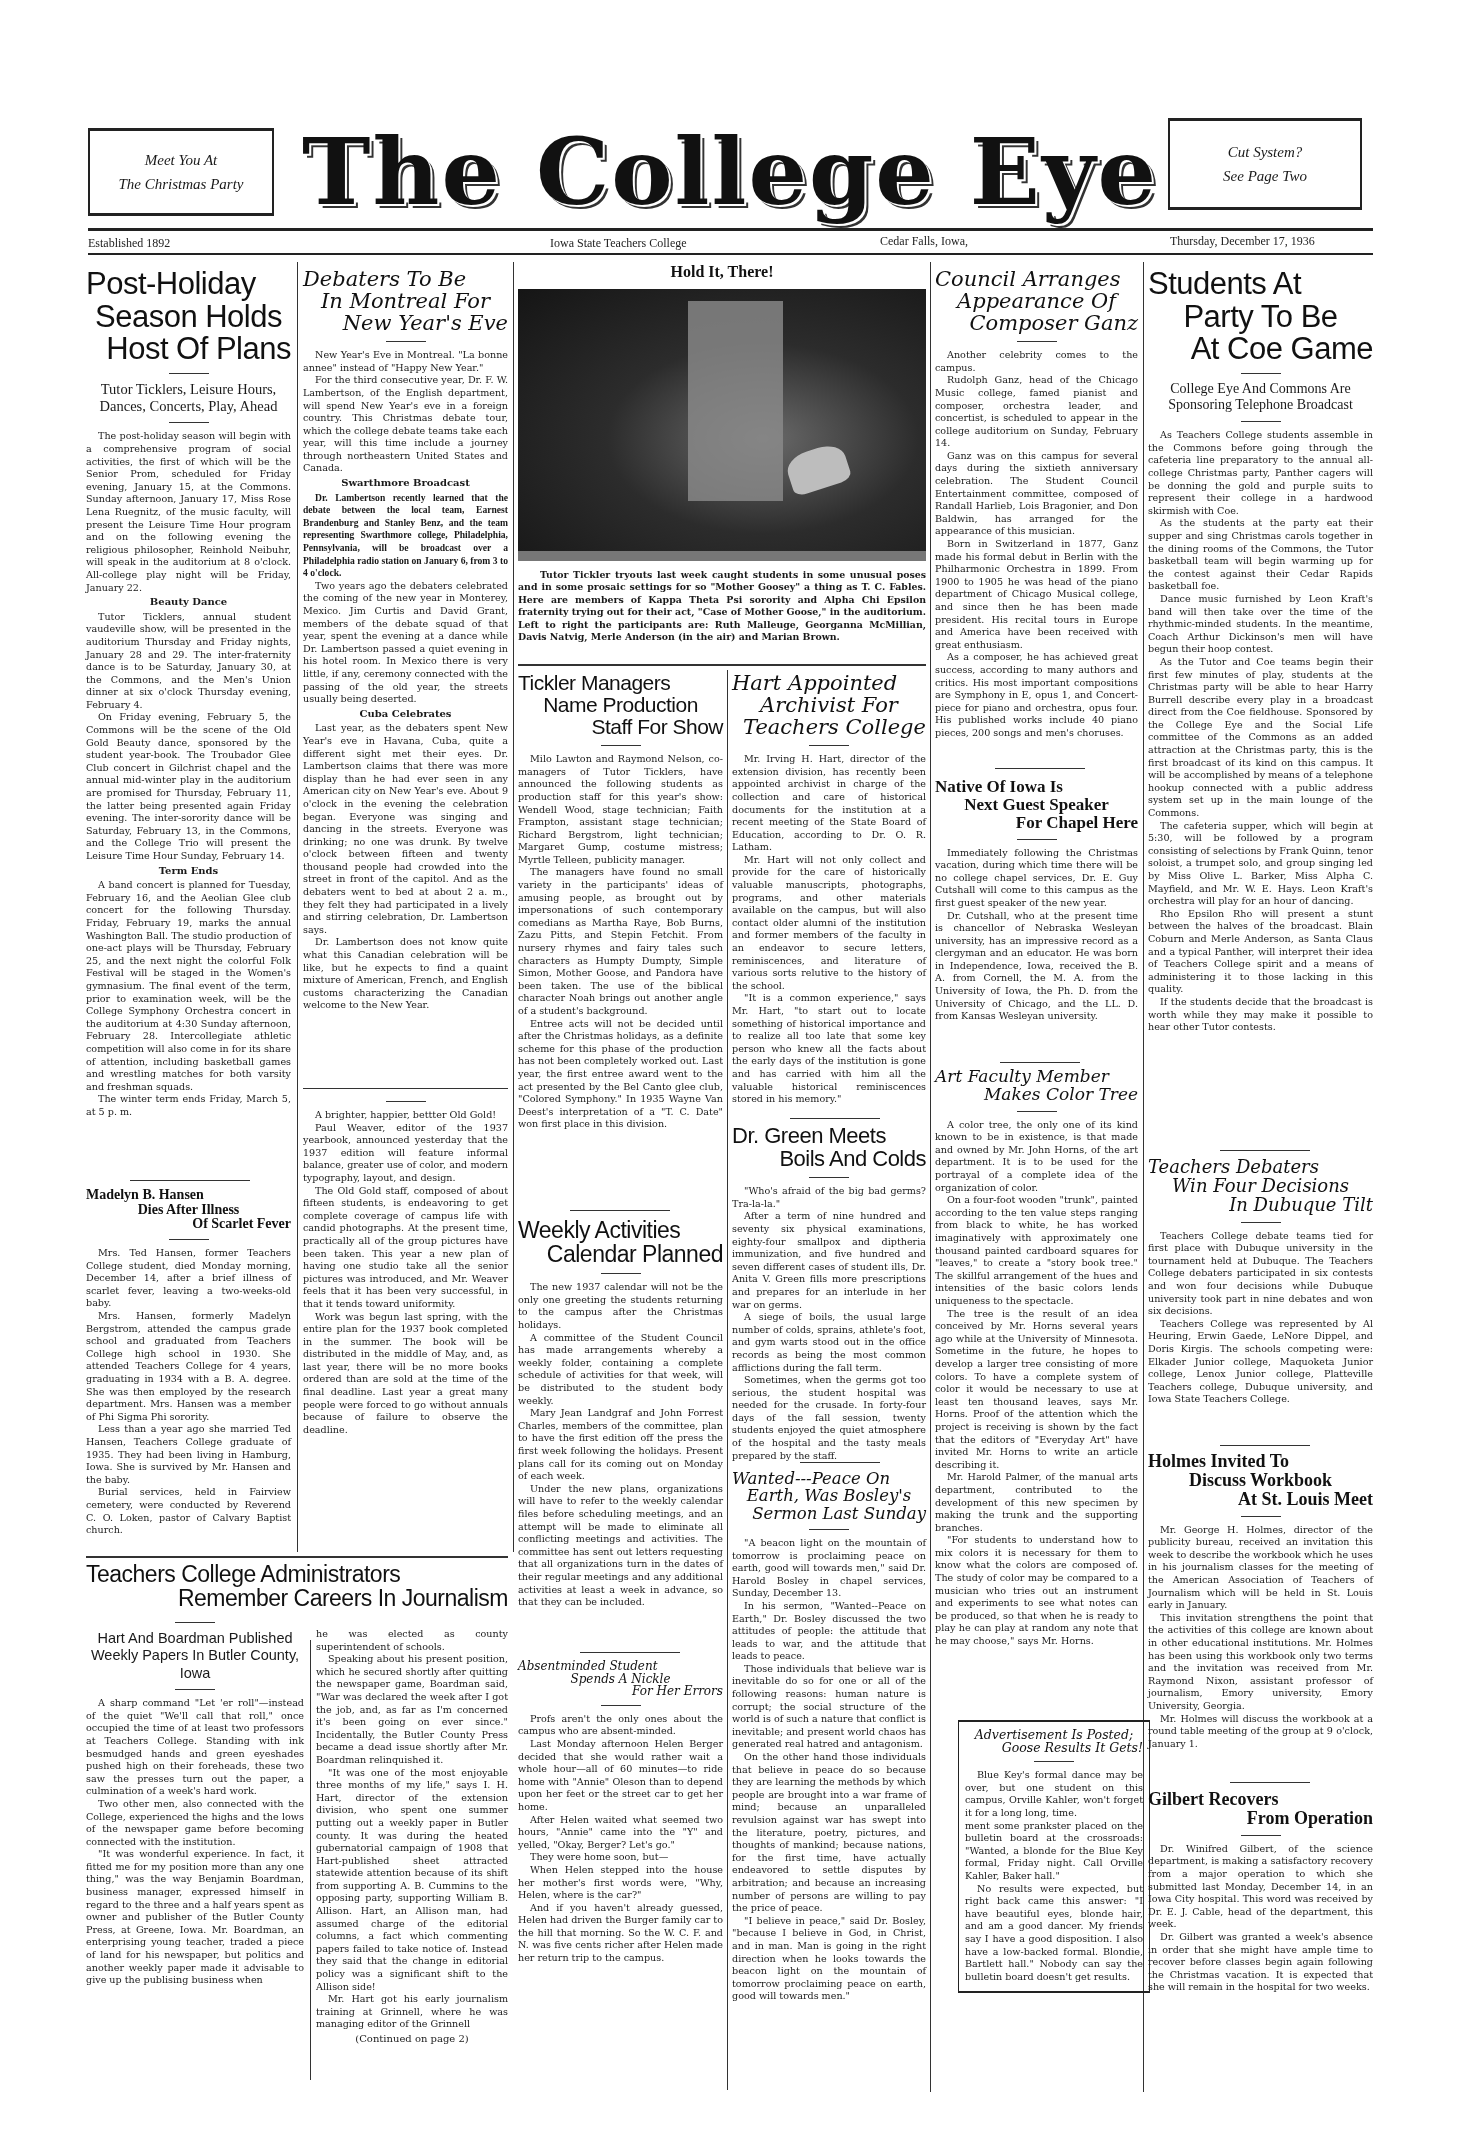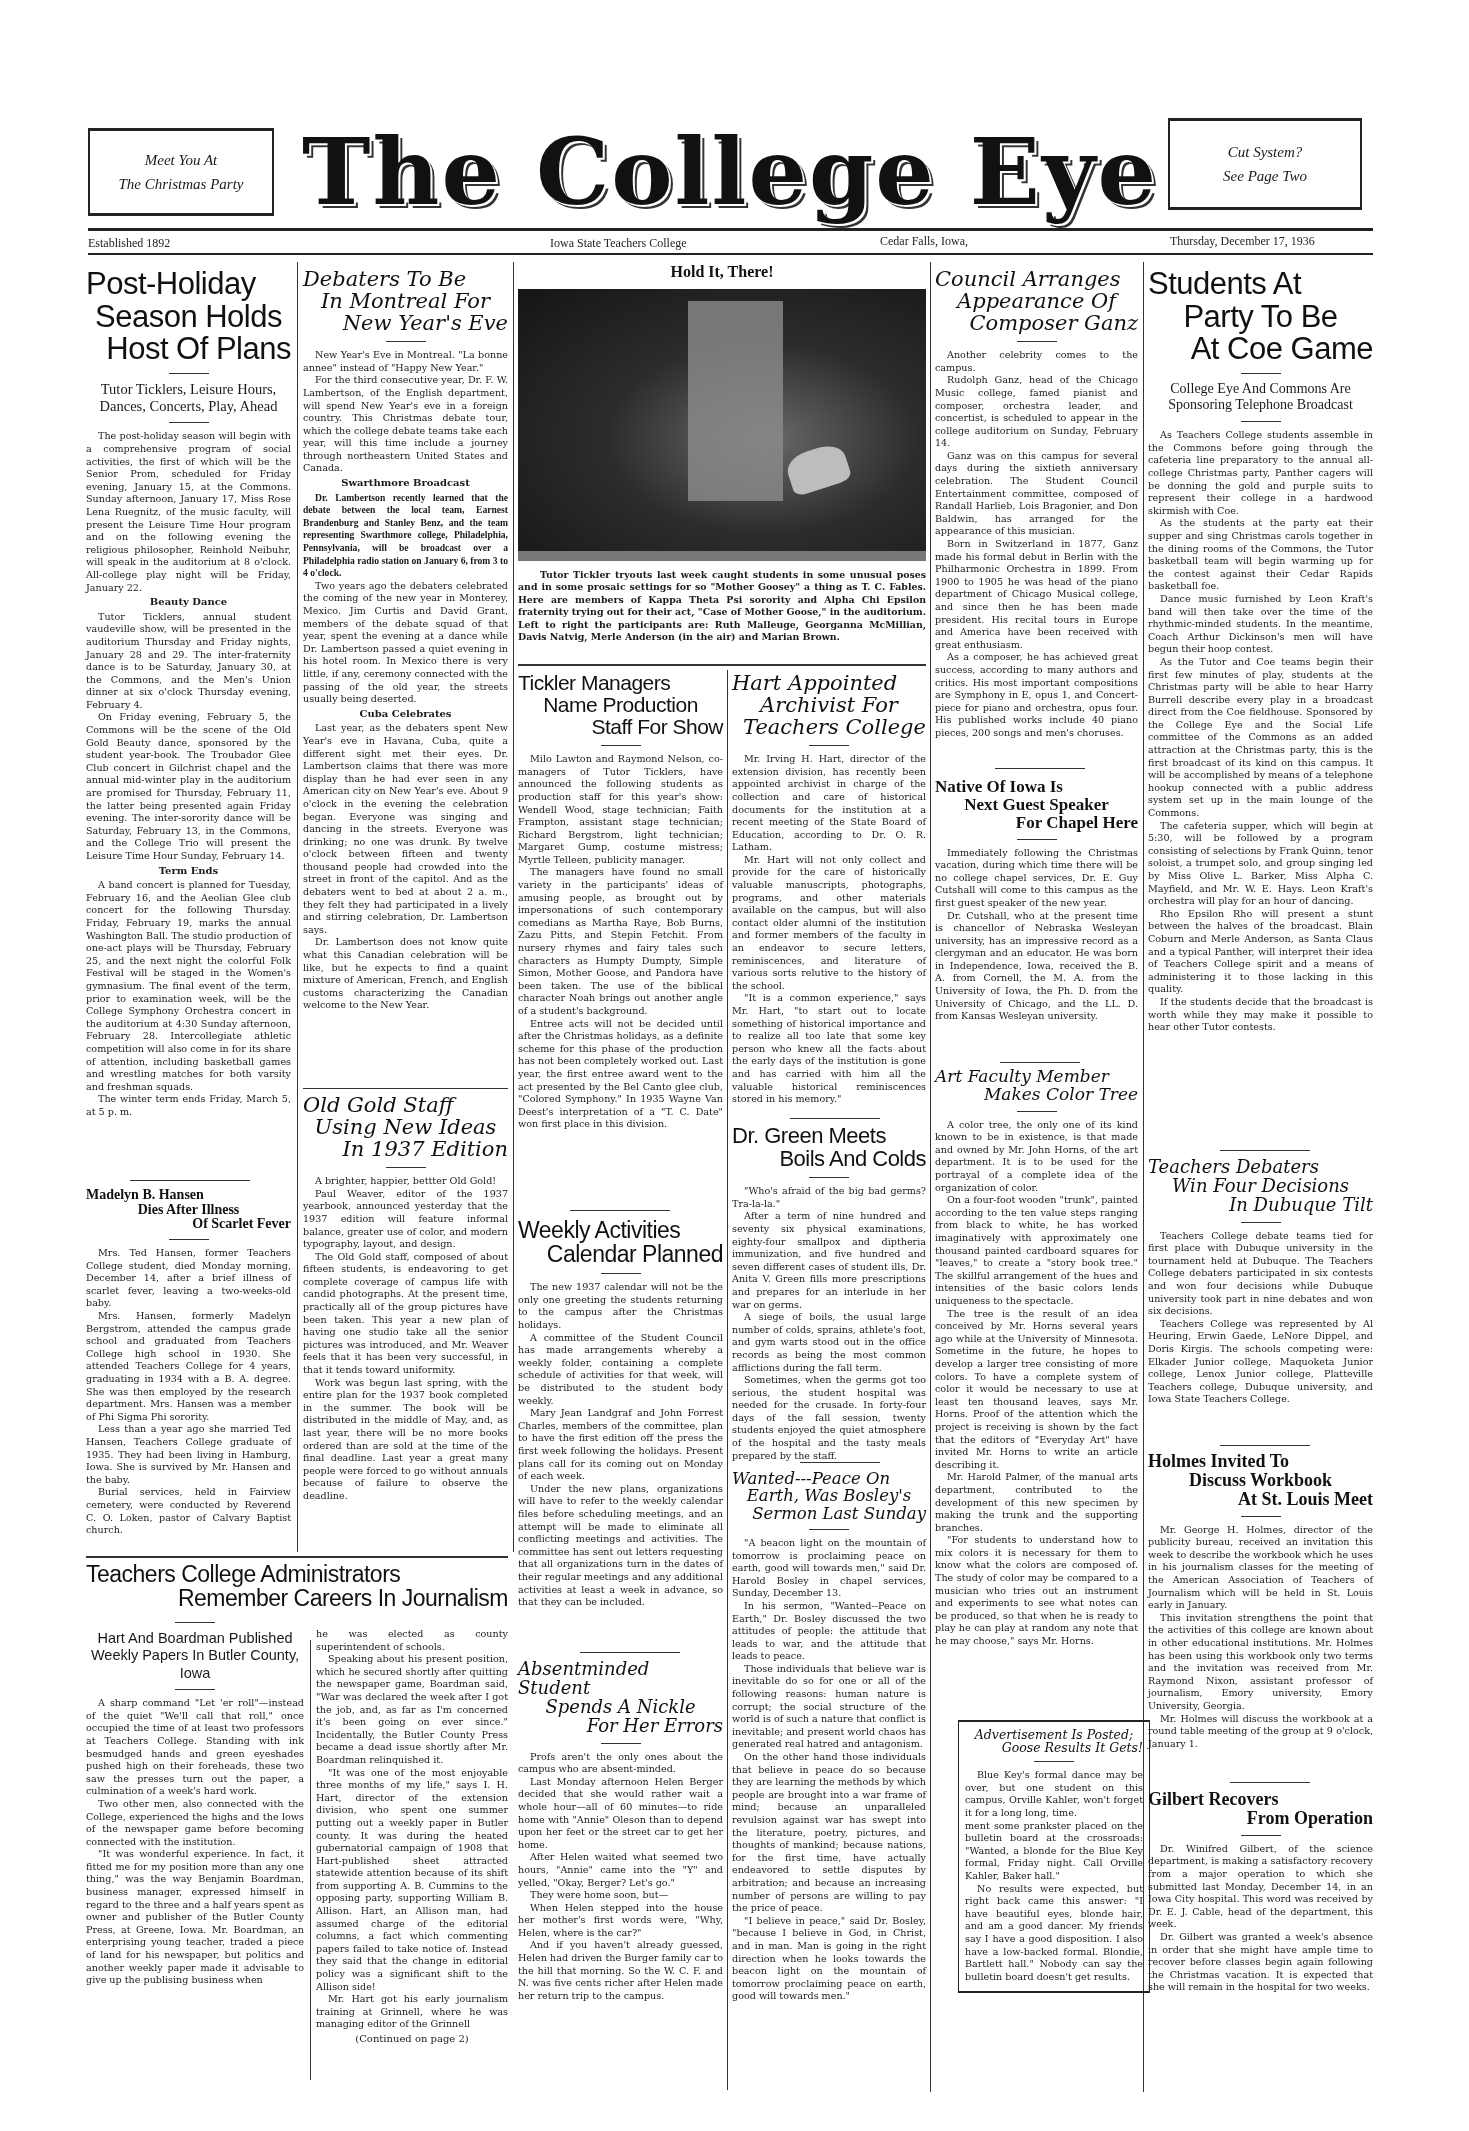--- a/index.html
+++ b/index.html
@@ -104,25 +104,20 @@
   <p class="bold">Dr. Lambertson recently learned that the debate between the local team, Earnest Brandenburg and Stanley Benz, and the team representing Swarthmore college, Philadelphia, Pennsylvania, will be broadcast over a Philadelphia radio station on January 6, from 3 to 4 o'clock.</p>
   <p>Two years ago the debaters celebrated the coming of the new year in Monterey, Mexico. Jim Curtis and David Grant, members of the debate squad of that year, spent the evening at a dance while Dr. Lambertson passed a quiet evening in his hotel room. In Mexico there is very little, if any, ceremony connected with the passing of the old year, the streets usually being deserted.</p>
   <p class="sub">Cuba Celebrates</p>
   <p>Last year, as the debaters spent New Year's eve in Havana, Cuba, quite a different sight met their eyes. Dr. Lambertson claims that there was more display than he had ever seen in any American city on New Year's eve. About 9 o'clock in the evening the celebration began. Everyone was singing and dancing in the streets. Everyone was drinking; no one was drunk. By twelve o'clock between fifteen and twenty thousand people had crowded into the street in front of the capitol. And as the debaters went to bed at about 2 a. m., they felt they had participated in a lively and stirring celebration, Dr. Lambertson says.</p>
   <p>Dr. Lambertson does not know quite what this Canadian celebration will be like, but he expects to find a quaint mixture of American, French, and English customs characterizing the Canadian welcome to the New Year.</p>
 </div>
 
 <div class="hr" style="left:303px;top:1088px;width:205px;"></div>
 
 <div class="col body" style="left:303px;top:1094px;width:205px;">
-  <h2 class="hl ital" style="font-size:21px;">
-    <span class="l r1">Old Gold Staff</span>
-    <span class="l r2">Using New Ideas</span>
-    <span class="l r3">In 1937 Edition</span>
-  </h2>
   <div class="dash"></div>
   <p>A brighter, happier, bettter Old Gold!</p>
   <p>Paul Weaver, editor of the 1937 yearbook, announced yesterday that the 1937 edition will feature informal balance, greater use of color, and modern typography, layout, and design.</p>
   <p>The Old Gold staff, composed of about fifteen students, is endeavoring to get complete coverage of campus life with candid photographs. At the present time, practically all of the group pictures have been taken. This year a new plan of having one studio take all the senior pictures was introduced, and Mr. Weaver feels that it has been very successful, in that it tends toward uniformity.</p>
   <p>Work was begun last spring, with the entire plan for the 1937 book completed in the summer. The book will be distributed in the middle of May, and, as last year, there will be no more books ordered than are sold at the time of the final deadline. Last year a great many people were forced to go without annuals because of failure to observe the deadline.</p>
 </div>
 
 <div class="col" style="left:518px;top:262px;width:408px;">
   <div class="hl" style="text-align:center;font-size:16px;margin:2px 0 8px;">Hold It, There!</div>
   <div class="photo" style="width:408px;height:272px;">
@@ -158,21 +153,21 @@
   <div class="dash"></div>
   <p>The new 1937 calendar will not be the only one greeting the students returning to the campus after the Christmas holidays.</p>
   <p>A committee of the Student Council has made arrangements whereby a weekly folder, containing a complete schedule of activities for that week, will be distributed to the student body weekly.</p>
   <p>Mary Jean Landgraf and John Forrest Charles, members of the committee, plan to have the first edition off the press the first week following the holidays. Present plans call for its coming out on Monday of each week.</p>
   <p>Under the new plans, organizations will have to refer to the weekly calendar files before scheduling meetings, and an attempt will be made to eliminate all conflicting meetings and activities. The committee has sent out letters requesting that all organizations turn in the dates of their regular meetings and any additional activities at least a week in advance, so that they can be included.</p>
 </div>
 
 <div class="hr" style="left:580px;top:1652px;width:100px;"></div>
 
 <div class="col body" style="left:518px;top:1660px;width:205px;">
-  <h2 class="hl ital" style="font-size:18px;">
+  <h2 class="hl ital" style="font-size:12px;">
     <span class="l r1">Absentminded Student</span>
     <span class="l r2">Spends A Nickle</span>
     <span class="l r3">For Her Errors</span>
   </h2>
   <div class="dash"></div>
   <p>Profs aren't the only ones about the campus who are absent-minded.</p>
   <p>Last Monday afternoon Helen Berger decided that she would rather wait a whole hour—all of 60 minutes—to ride home with "Annie" Oleson than to depend upon her feet or the street car to get her home.</p>
   <p>After Helen waited what seemed two hours, "Annie" came into the "Y" and yelled, "Okay, Berger? Let's go."</p>
   <p>They were home soon, but—</p>
   <p>When Helen stepped into the house her mother's first words were, "Why, Helen, where is the car?"</p>

